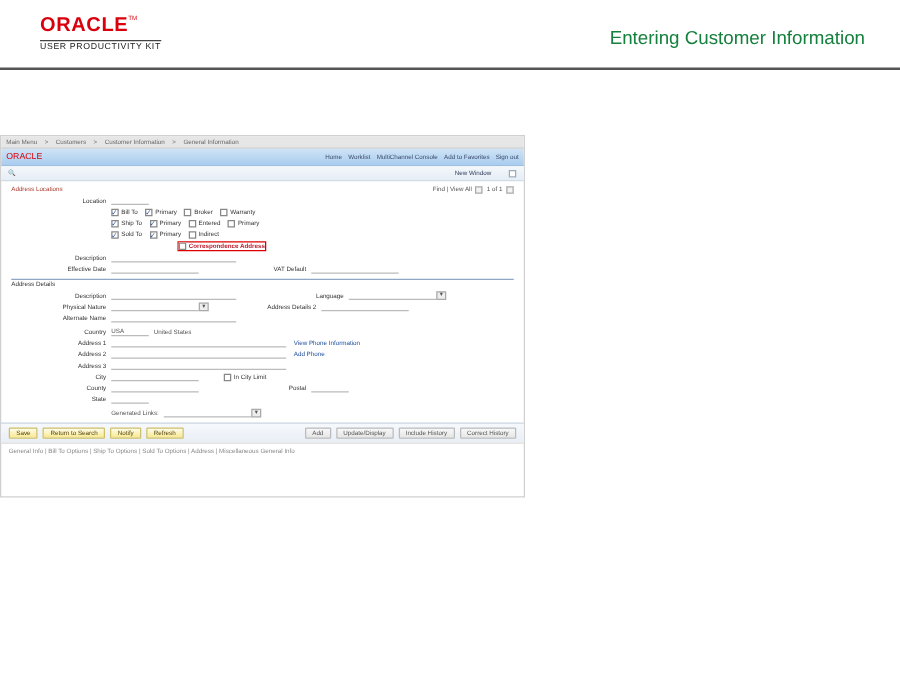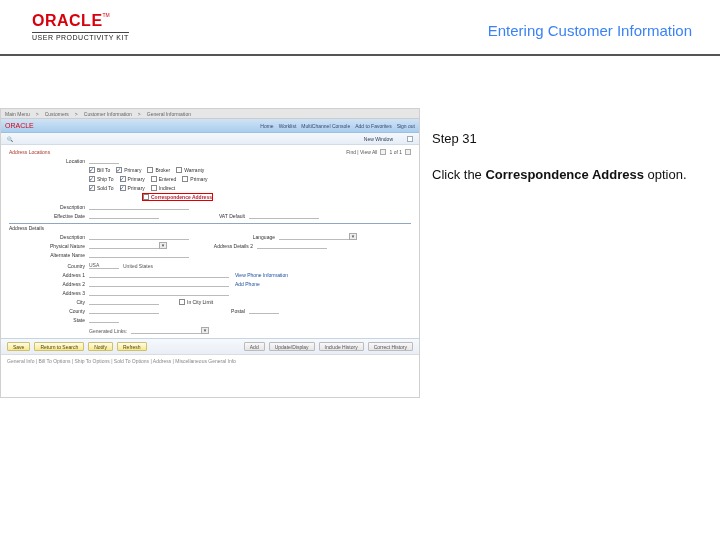--- a/index.html
+++ b/index.html
@@ -6,21 +6,21 @@
   html, body { width: 720px; height: 540px; font-family: Arial, Helvetica, sans-serif; background: #fff; }
 
   .page { width: 720px; height: 540px; position: relative; }
 
   
   .hdr { position: relative; height: 56px; border-bottom: 2px solid #555; }
   .logo { position: absolute; left: 32px; top: 12px; }
   .logo-oracle { font-family: "Arial Black", Arial, sans-serif; font-weight: 900; color:#d9000d; font-size: 16px; letter-spacing: 0.5px; }
   .logo-tm { font-size: 5px; color:#d9000d; vertical-align: top; }
   .logo-upk { font-size: 7px; letter-spacing: 0.5px; color:#222; border-top:1px solid #444; margin-top:2px; padding-top:1px; }
-  .title { position:absolute; right: 28px; top: 22px; font-size: 15px; color:#3b82f6; }
+  .title { position:absolute; right: 28px; top: 22px; font-size: 15px; color:#15803d; }
 
   
   .instr { position:absolute; left: 432px; top: 130px; width: 260px; font-size:13px; color:#111; line-height:1.35; }
   .instr .step { margin-bottom: 18px; }
   .instr b { font-weight: bold; }
 
   
   .shot { position:absolute; left:0; top:108px; width:420px; height:290px; border:1px solid #d0d0d0; background:#fff; font-size:6px; color:#555; }
   .shot-top { height:10px; background:#e6e6e6; border-bottom:1px solid #ccc; display:flex; align-items:center; gap:6px; padding:0 4px; font-size:5px; color:#666; }
   .shot-bar { height:14px; background:linear-gradient(#cfe3f5,#a9cdef); border-bottom:1px solid #9fbfe0; display:flex; align-items:center; padding:0 4px; }
@@ -67,26 +67,20 @@
   <div class="hdr">
     <div class="logo">
       <div>
         <span class="logo-oracle">ORACLE</span><span class="logo-tm">TM</span>
       </div>
       <div class="logo-upk">USER PRODUCTIVITY KIT</div>
     </div>
     <div class="title">Entering Customer Information</div>
   </div>
 
-  <div class="instr">
-    <div class="step">Step 31</div>
-    <div>
-      <span>Click the </span><b>Correspondence Address</b><span> option.</span>
-    </div>
-  </div>
 
   <div class="shot">
 
     <div class="shot-top">
       <span>Main Menu</span>&gt;
       <span>Customers</span>&gt;
       <span>Customer Information</span>&gt;
       <span>General Information</span>
     </div>
 

